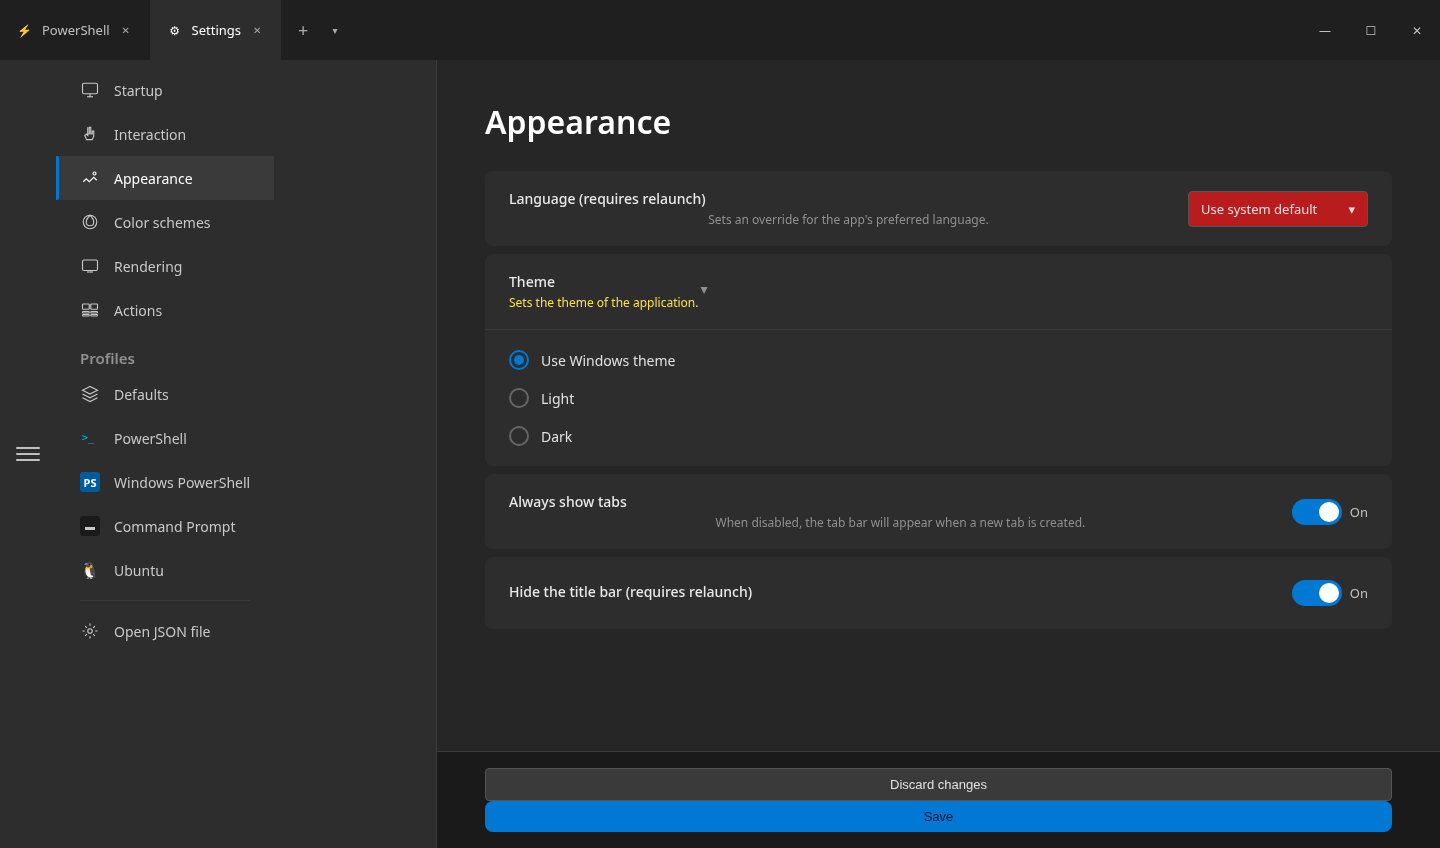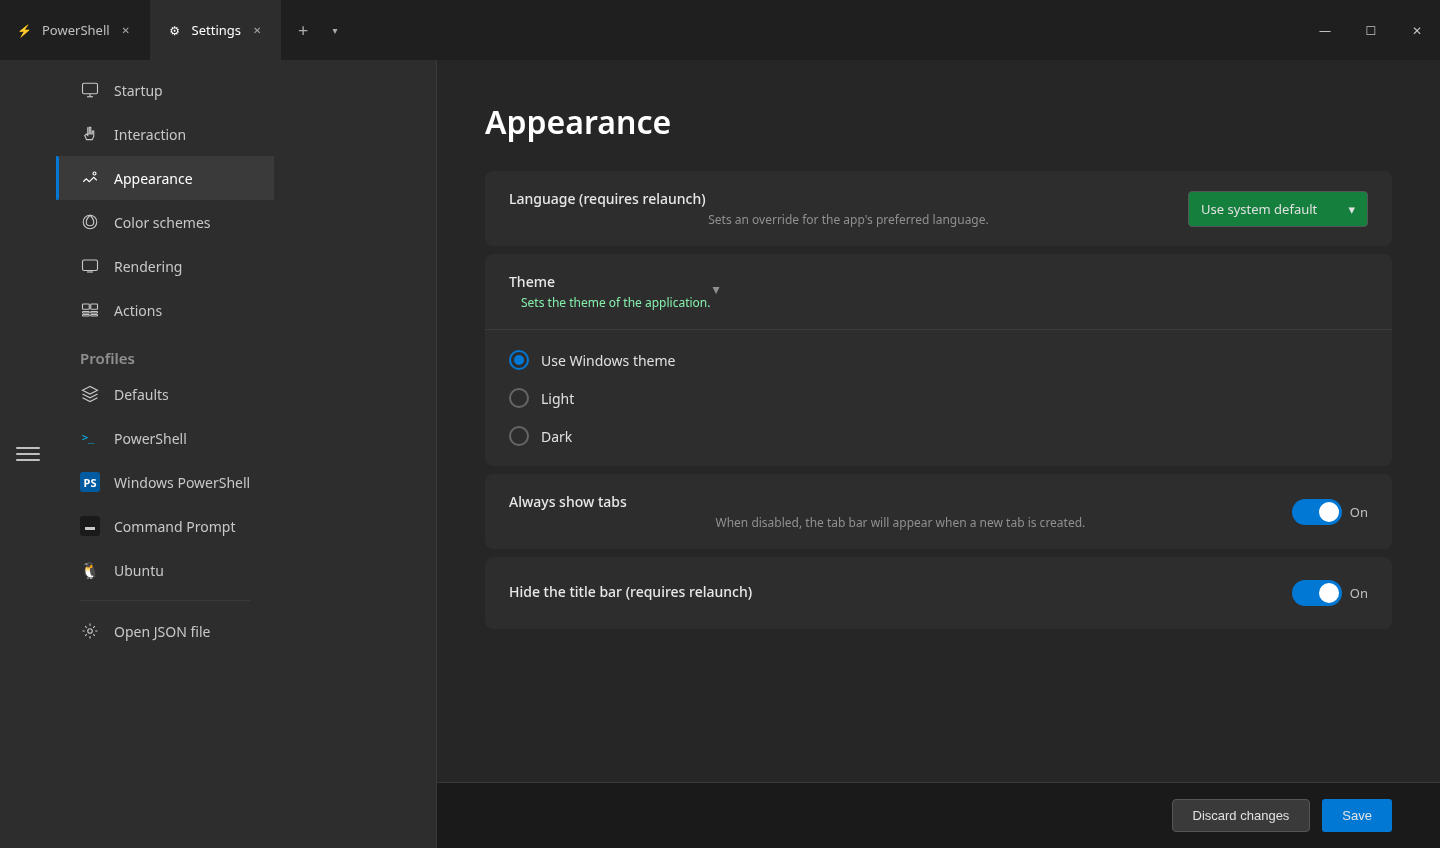--- a/index.html
+++ b/index.html
@@ -232,21 +232,21 @@
       align-items: center;
       gap: 8px;
       flex-shrink: 0;
     }
 
     
     .dropdown-select {
       display: flex;
       align-items: center;
       gap: 8px;
-      background: #15803d;
+      background: #b91c1c;
       border: 1px solid #555;
       border-radius: 4px;
       padding: 8px 12px;
       font-size: 13px;
       color: #e0e0e0;
       cursor: pointer;
       min-width: 180px;
       justify-content: space-between;
     }
 
@@ -266,22 +266,21 @@
     }
     .collapse-header-info {}
     .collapse-title {
       font-size: 14px;
       font-weight: 500;
       color: #e8e8e8;
       margin-bottom: 3px;
     }
     .collapse-desc {
       font-size: 12px;
-      color: #86efac;
-      margin-left: 12px;
+      color: #fde047;
     }
     .collapse-chevron {
       font-size: 12px;
       color: #909090;
       transform: rotate(180deg);
     }
     .collapse-body {
       padding: 20px 24px;
     }
 
@@ -350,38 +349,38 @@
     
     .bottom-bar {
       position: fixed;
       bottom: 0;
       right: 0;
       left: 437px;
       background: #1a1a1a;
       padding: 16px 48px;
       display: flex;
       justify-content: flex-end;
-      gap: 12px;
       border-top: 1px solid #3a3a3a;
+      flex-direction: column;
     }
     .btn-secondary {
       padding: 8px 20px;
       background: #3a3a3a;
       border: 1px solid #555;
       border-radius: 4px;
       color: #e0e0e0;
       font-size: 13px;
       cursor: pointer;
     }
     .btn-primary {
       padding: 8px 20px;
       background: #0078d4;
       border: none;
-      border-radius: 3px;
-      color: #e5e5e5;
+      border-radius: 8px;
+      color: #0f172a;
       font-size: 13px;
       cursor: pointer;
       font-weight: 500;
     }
   </style>
 </head>
 <body>
 
 <div class="title-bar">
 

